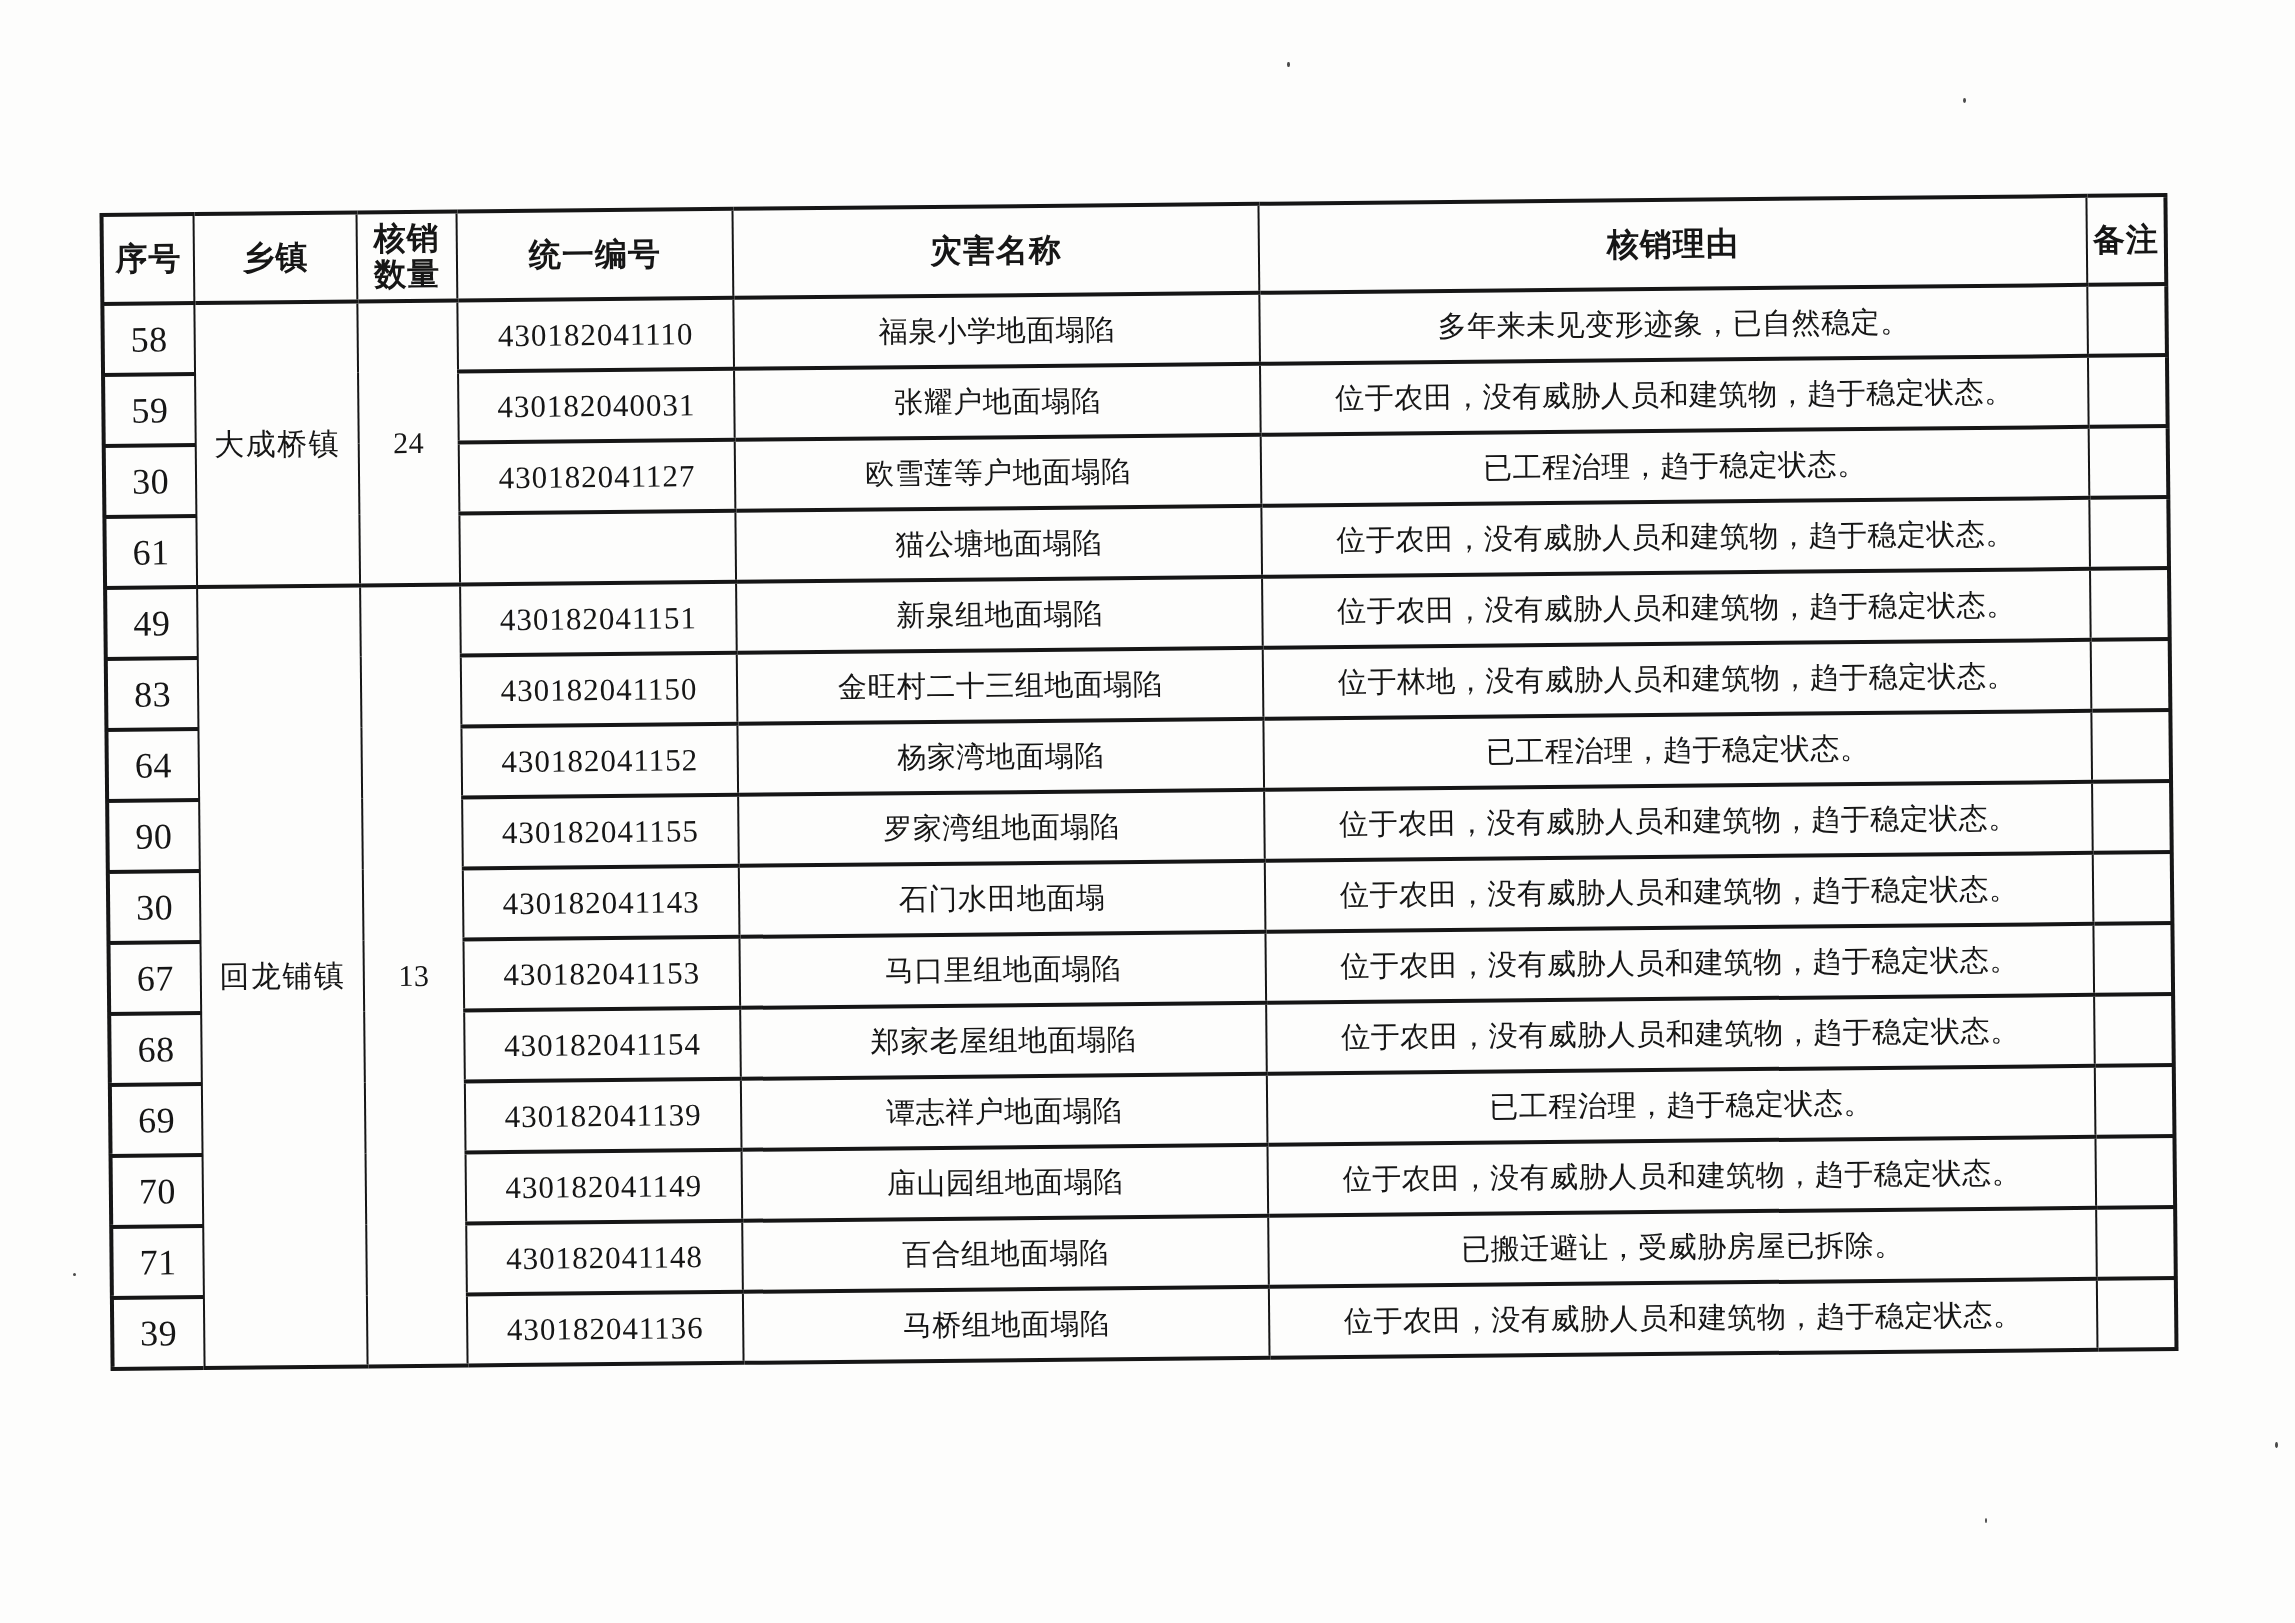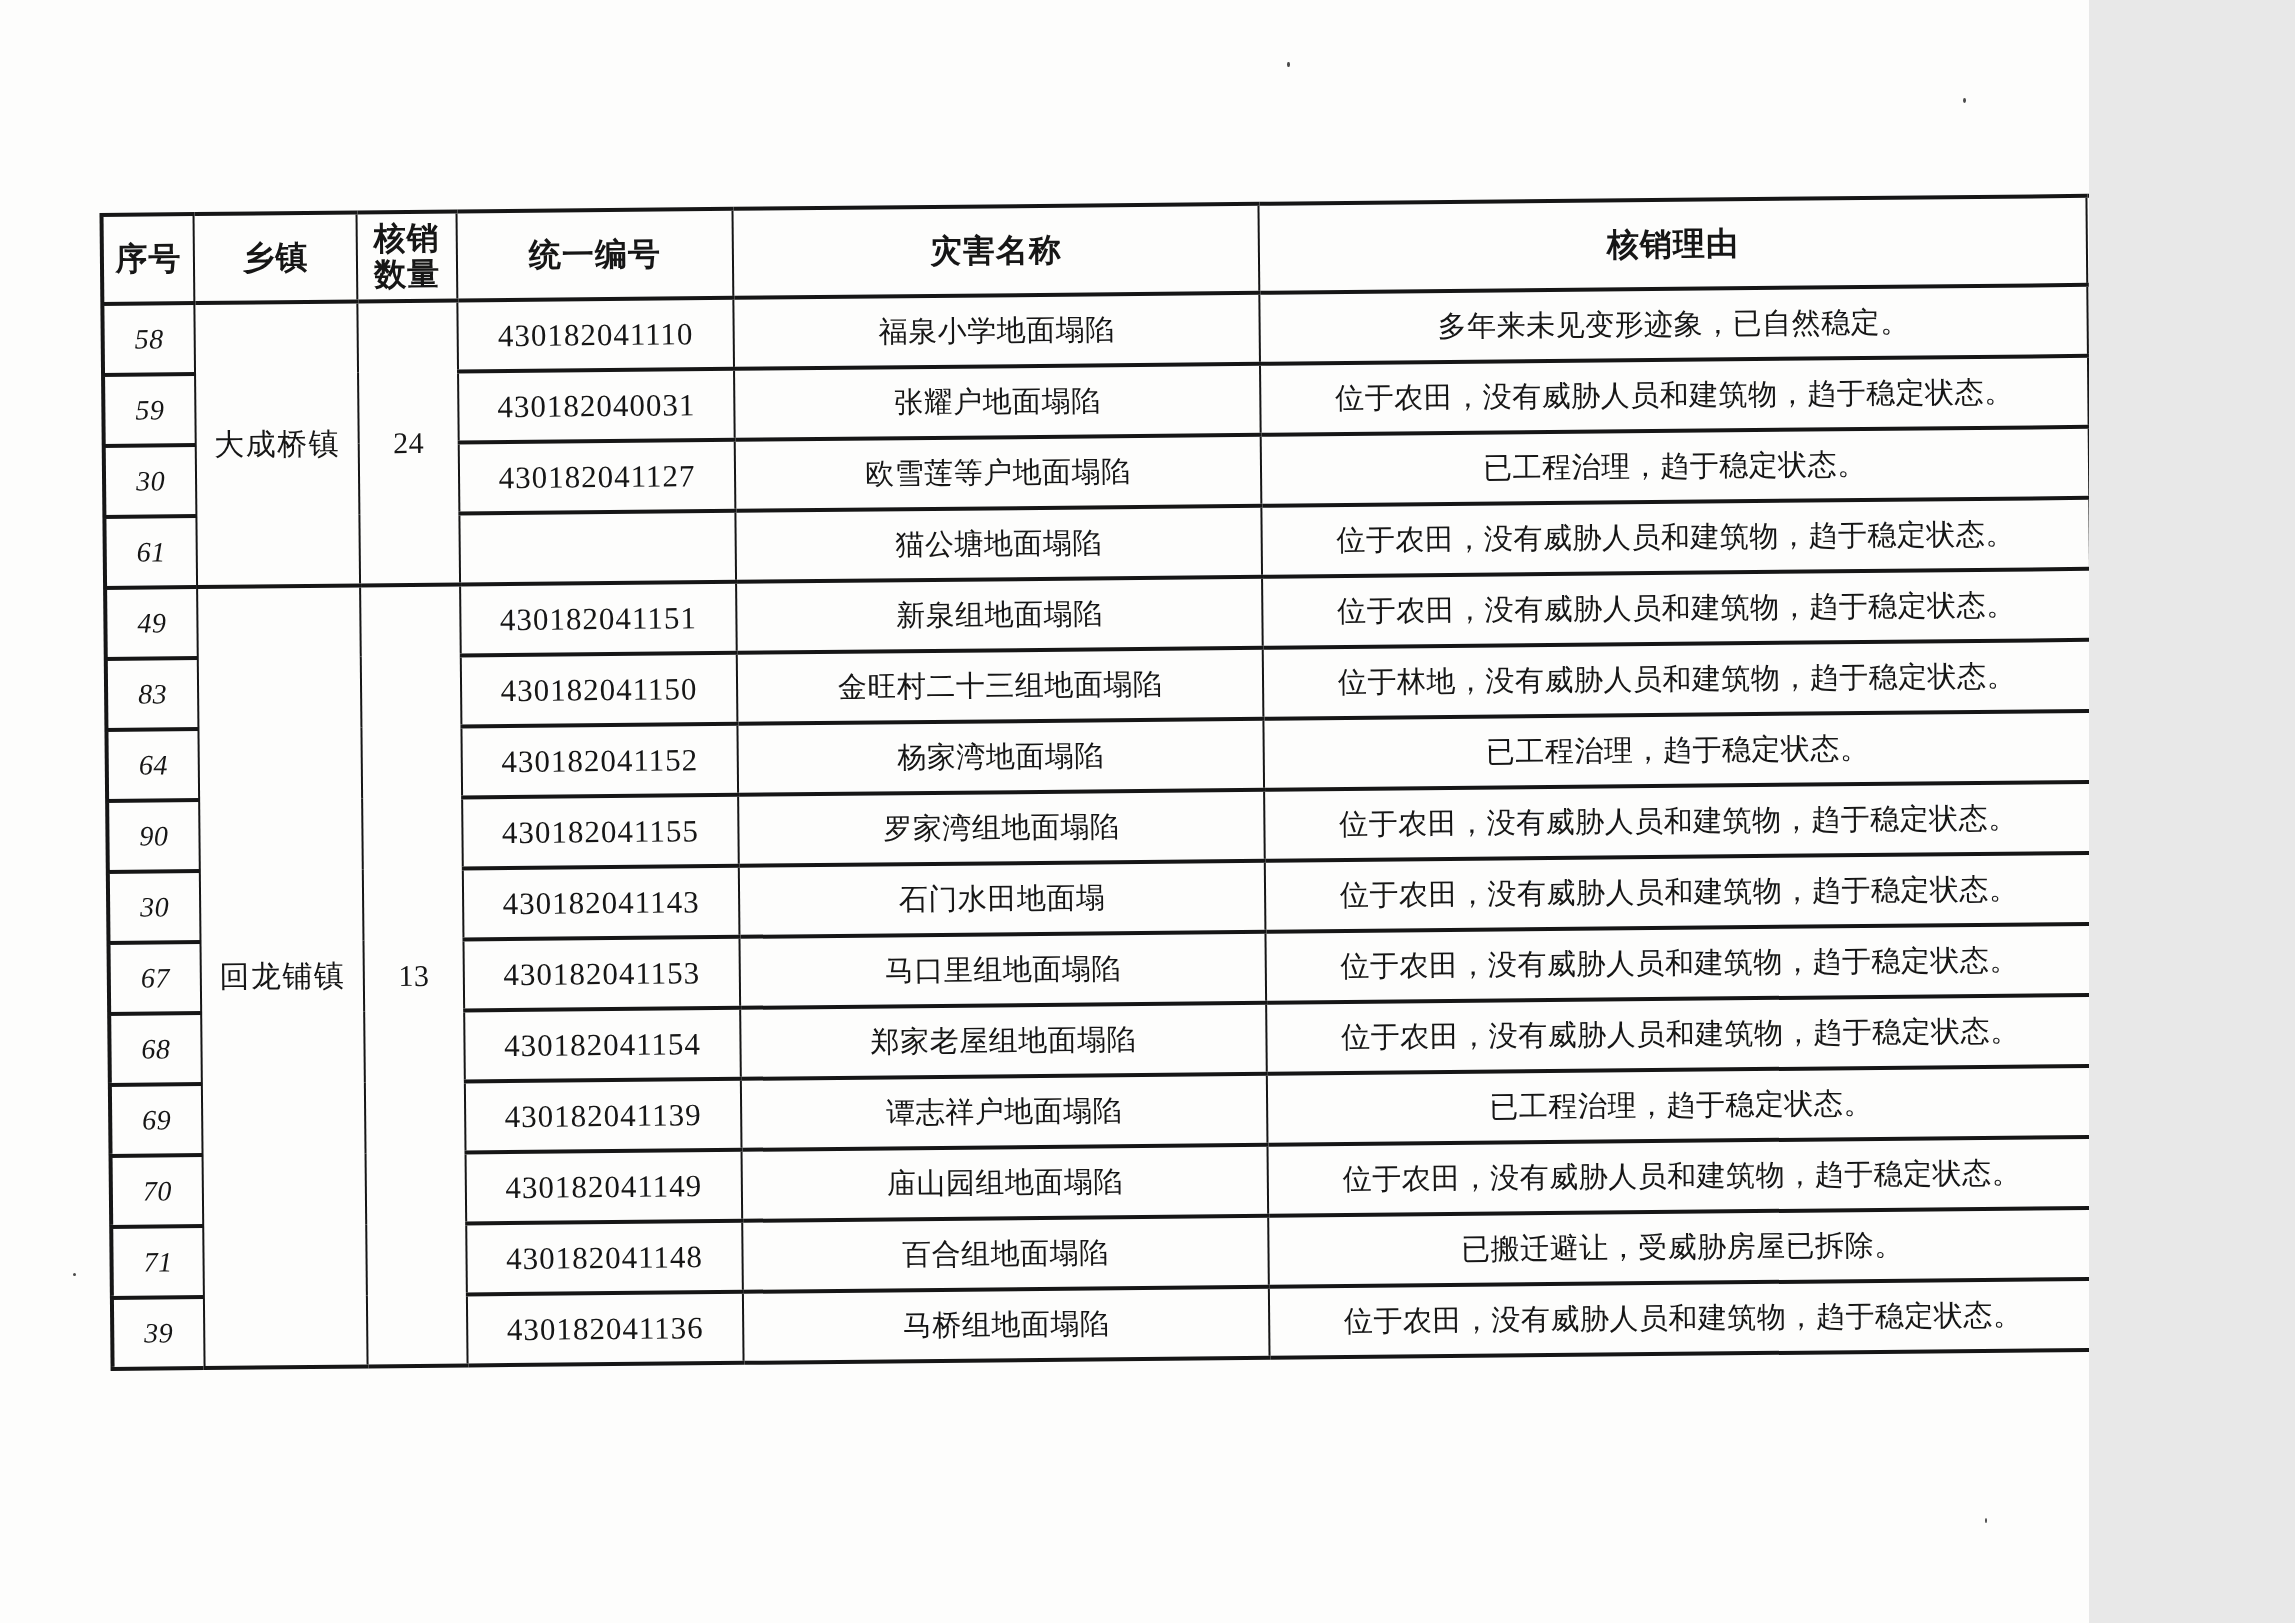--- a/index.html
+++ b/index.html
@@ -1,18 +1,18 @@
 <!DOCTYPE html>
 <html style="font-size:8.2px"><head>
 <meta charset="utf-8">
 <style>
   html, body { margin: 0; padding: 0; background: #e8e8e8; }
   .page {
     position: relative;
-    width: 2089px;
+    width: 2295px;
     height: 1623px;
     background: #fdfdfc;
     overflow: hidden;
     font-family: "Liberation Serif", "DejaVu Serif", "DejaVu Sans", serif;
     color: #161616;
   }
   .table-wrap {
     position: absolute;
     left: 105px;
     top: 203px;
@@ -37,21 +37,21 @@
   }
   tr.header-row { height: 89px; }
   tr.data-row { height: 71px; }
   th {
     font-size: 32px;
     font-weight: 600;
     line-height: 1.12;
     letter-spacing: 1px;
   }
   td { font-size: 29px; letter-spacing: 0.5px; }
-  td.seq { font-size: 28px; font-style: italic; }
+  td.seq { font-size: 36px; }
   td.code { font-size: 31px; letter-spacing: 1px; }
   td.township { font-size: 30px; letter-spacing: 1.5px; }
   td.count { font-size: 30px; }
   td.dname { font-size: 29px; }
   td.reason { font-size: 29px; }
   td.remark { font-size: 25.5px; }
   .speck {
     position: absolute;
     background: #4a4a4a;
     border-radius: 50%;

